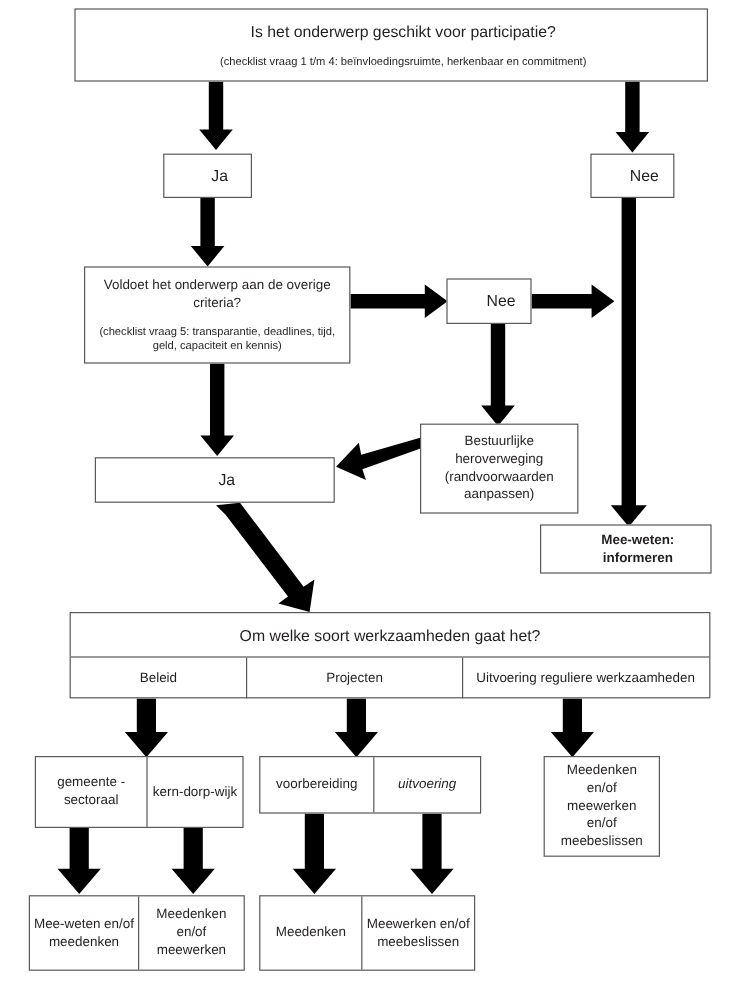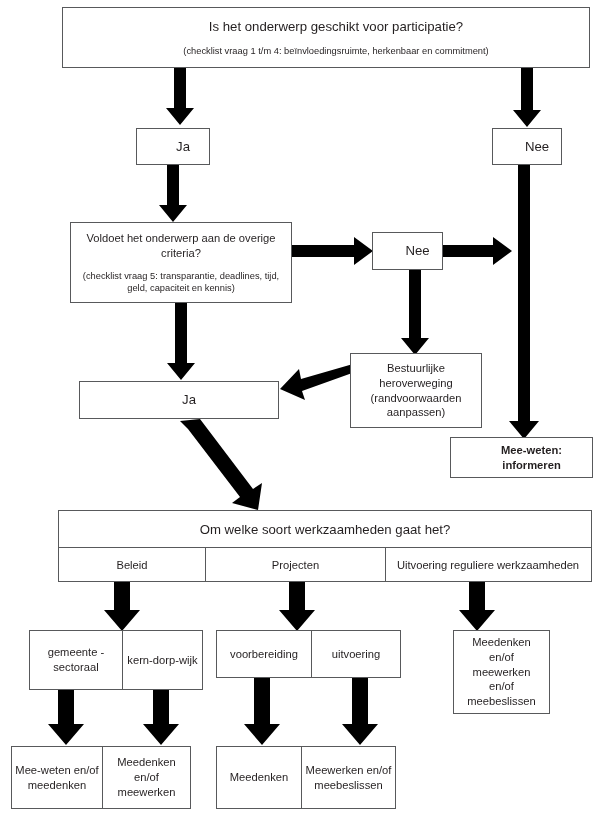--- a/index.html
+++ b/index.html
@@ -199,41 +199,41 @@
     <path d="M11 0 H27 V28 H37 L19 49 L1 28 H11 Z" fill="#000"></path>
   </svg>
 
   <div class="pairbox" style="left:29px; top:630px; width:174px; height:60px;">
     <div class="cell" style="width:94px;">gemeente - sectoraal</div>
     <div class="cell" style="width:80px;">kern-dorp-wijk</div>
   </div>
 
   <div class="pairbox" style="left:216px; top:630px; width:185px; height:48px;">
     <div class="cell" style="width:96px;">voorbereiding</div>
-    <div class="cell" style="width:89px;">uitvoering</div>
+    <div class="cell" style="width:89px;font-style:italic;">uitvoering</div>
   </div>
 
   <div class="box" style="left:453px; top:630px; width:97px; height:84px; padding:0 5px;">
     <span class="main t11">Meedenken en/of meewerken en/of meebeslissen</span>
   </div>
 
   <svg class="arrow-svg" style="left:47px; top:678px;" width="38" height="68" viewBox="0 0 38 68">
     <path d="M11 0 H27 V46 H37 L19 67 L1 46 H11 Z" fill="#000"></path>
   </svg>
   <svg class="arrow-svg" style="left:142px; top:678px;" width="38" height="68" viewBox="0 0 38 68">
     <path d="M11 0 H27 V46 H37 L19 67 L1 46 H11 Z" fill="#000"></path>
   </svg>
   <svg class="arrow-svg" style="left:243px; top:678px;" width="38" height="68" viewBox="0 0 38 68">
     <path d="M11 0 H27 V46 H37 L19 67 L1 46 H11 Z" fill="#000"></path>
   </svg>
   <svg class="arrow-svg" style="left:341px; top:678px;" width="38" height="68" viewBox="0 0 38 68">
     <path d="M11 0 H27 V46 H37 L19 67 L1 46 H11 Z" fill="#000"></path>
   </svg>
 
-  <div class="pairbox" style="left:11px; top:746px; width:180px; height:63px;">
+  <div class="pairbox" style="left:24px; top:746px; width:180px; height:63px;">
     <div class="cell" style="width:92px;">Mee-weten en/of meedenken</div>
     <div class="cell" style="width:88px;">Meedenken en/of meewerken</div>
   </div>
 
   <div class="pairbox" style="left:216px; top:746px; width:180px; height:63px;">
     <div class="cell" style="width:86px;">Meedenken</div>
     <div class="cell" style="width:94px;">Meewerken en/of meebeslissen</div>
   </div>
 
 </div>

